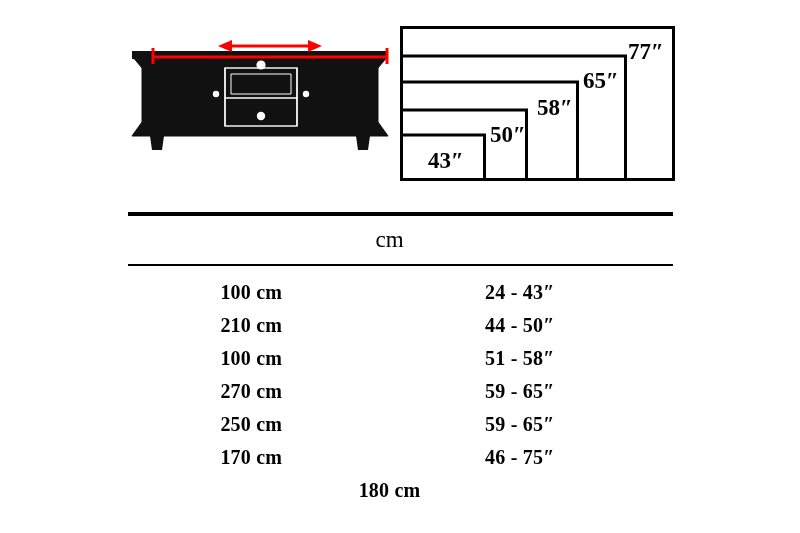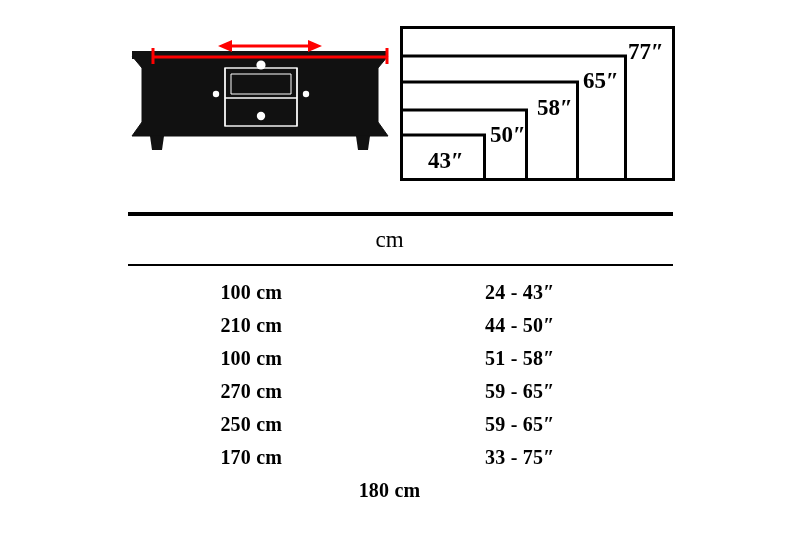--- a/index.html
+++ b/index.html
@@ -197,18 +197,18 @@
   <div class="table-row">
     <div class="cell col-cm">270 cm</div>
     <div class="cell col-tv">59 - 65″</div>
   </div>
   <div class="table-row">
     <div class="cell col-cm">250 cm</div>
     <div class="cell col-tv">59 - 65″</div>
   </div>
   <div class="table-row">
     <div class="cell col-cm">170 cm</div>
-    <div class="cell col-tv">33 - 75″</div>
+    <div class="cell col-tv">46 - 75″</div>
   </div>
   <div class="table-row">
     <div class="cell col-cm">180 cm</div>
   </div>
 </div>
 
 </body></html>

